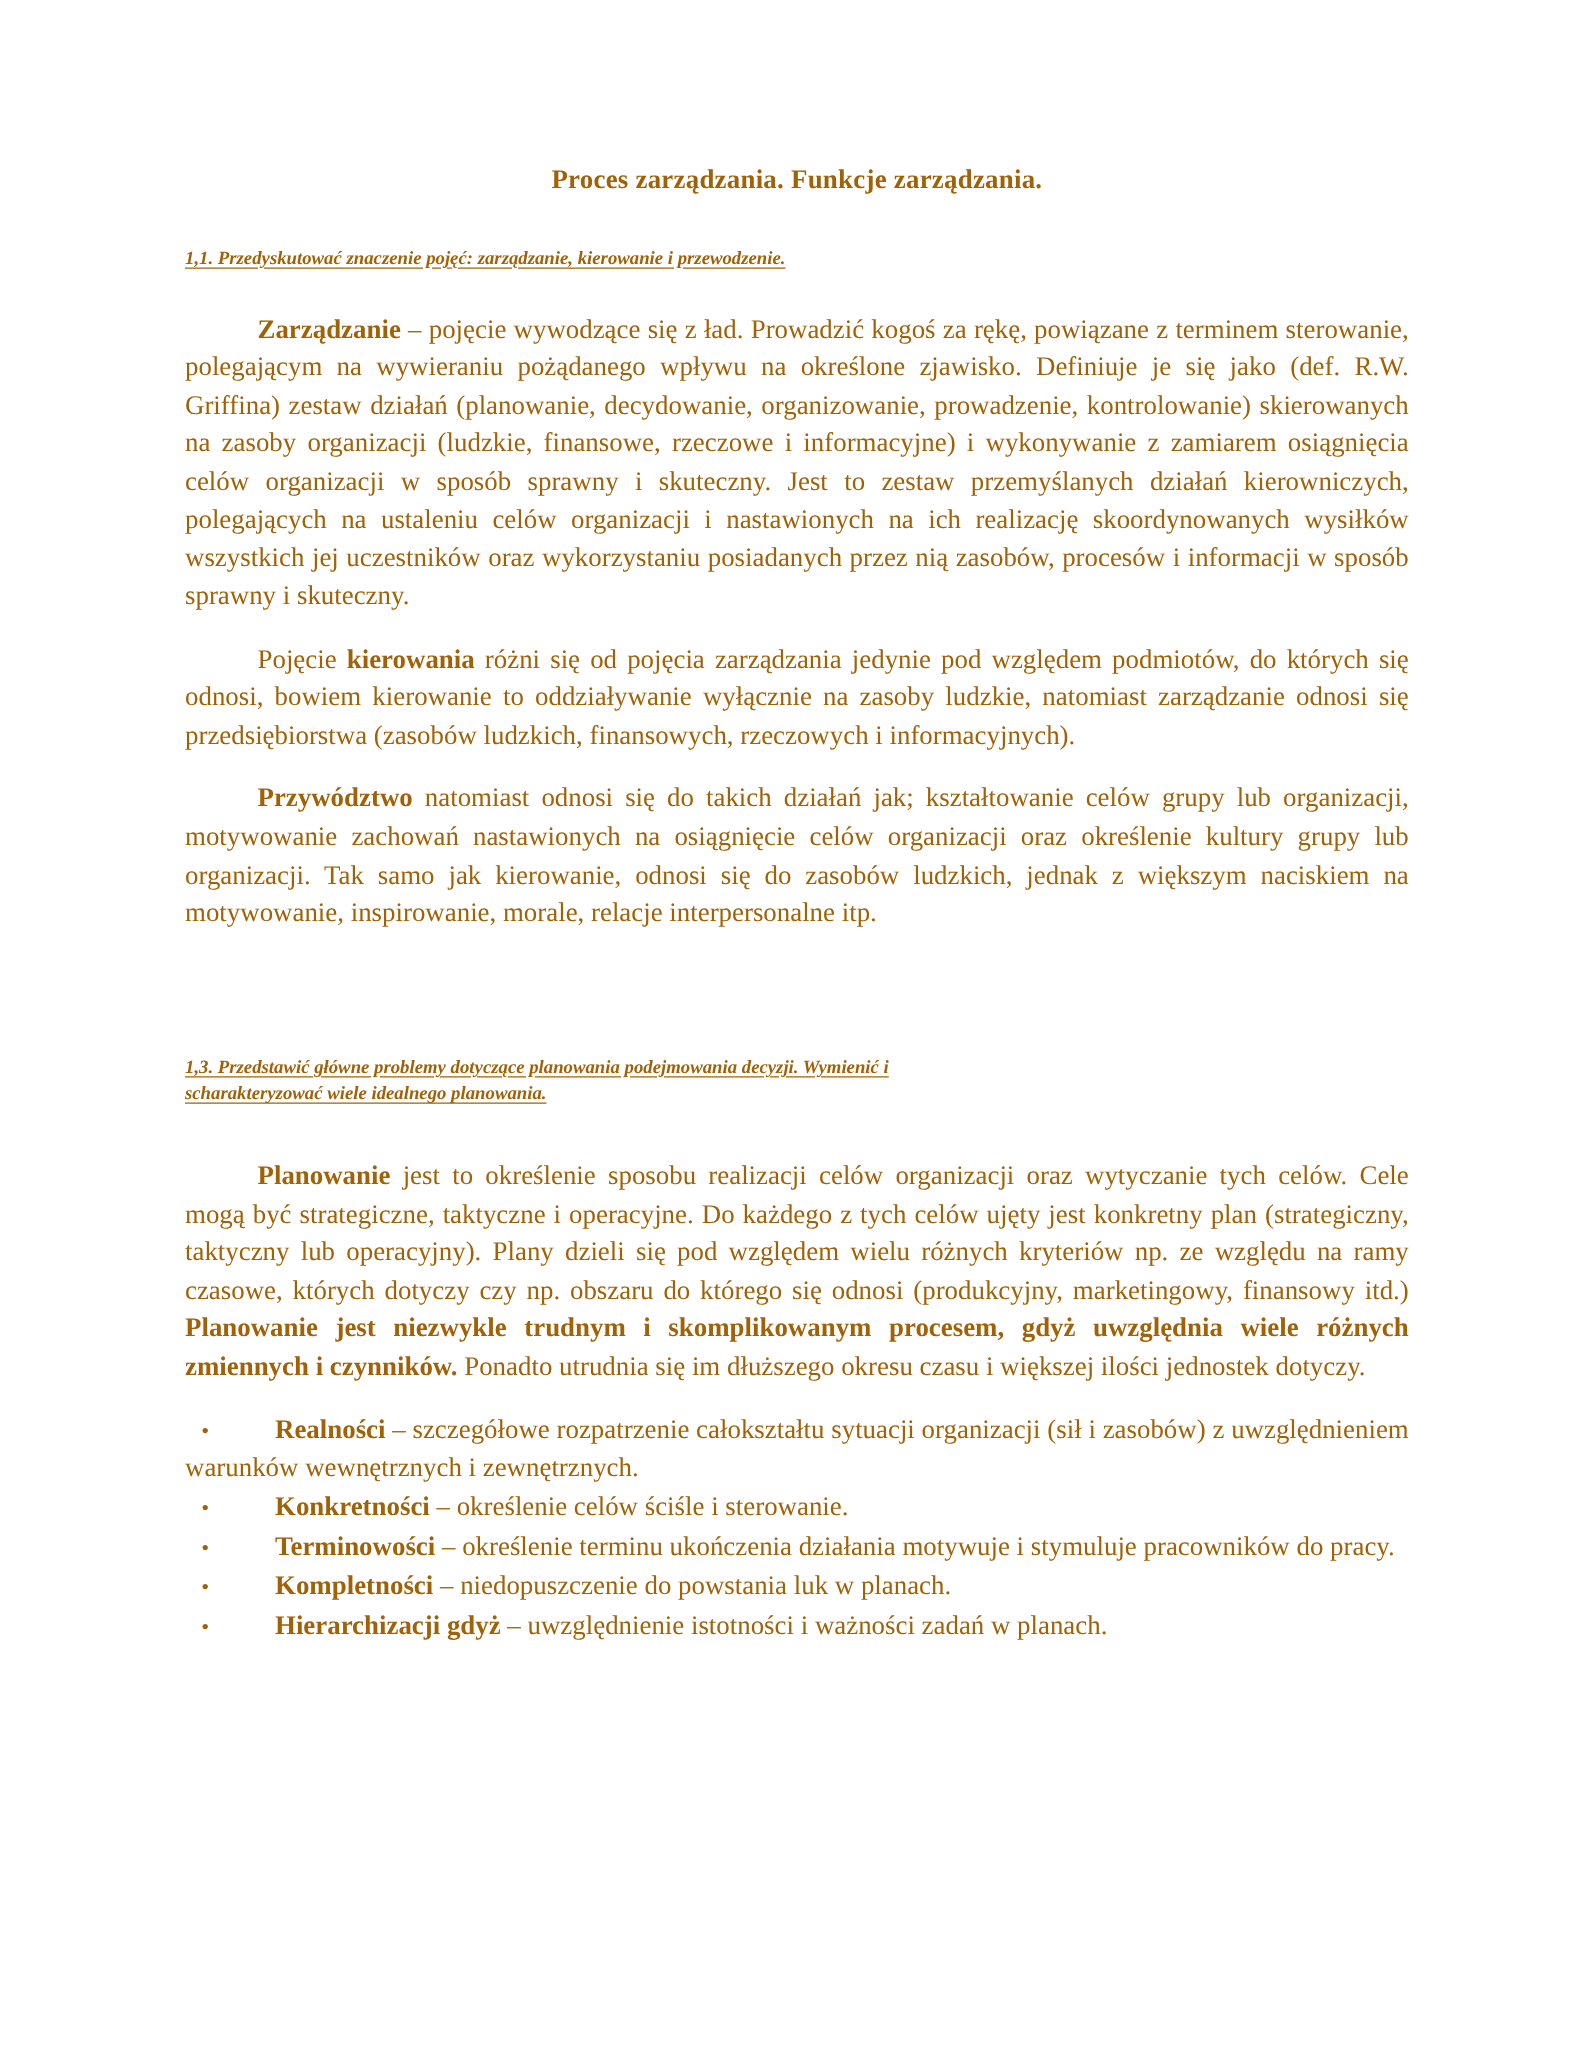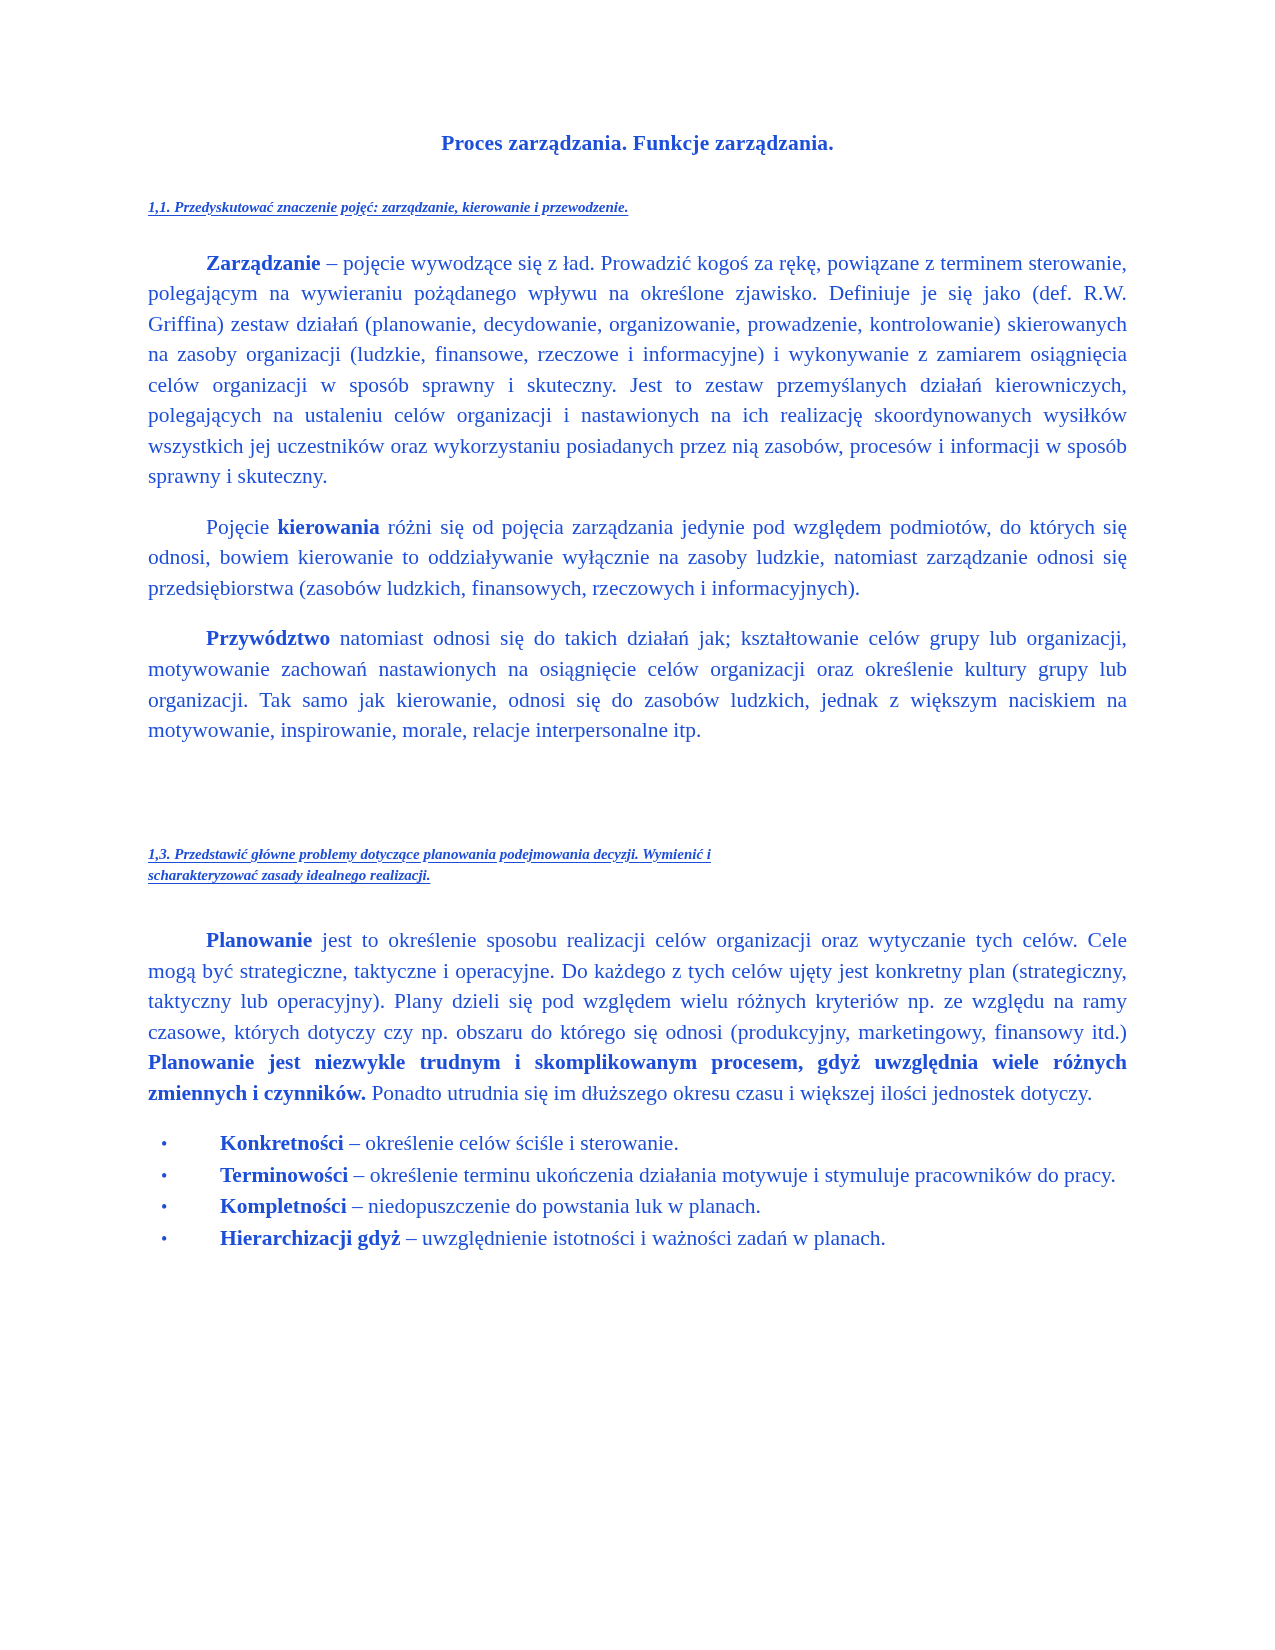--- a/index.html
+++ b/index.html
@@ -10,21 +10,21 @@
   }
   .page {
     position: relative;
     width: 1275px;
     height: 1650px;
     margin: 0 auto;
     background: #ffffff;
     box-sizing: border-box;
     padding: 128px 148px 60px 148px;
     font-family: "Liberation Serif", "DejaVu Serif", serif;
-    color: #1d4ed8;
+    color: #a16207;
     font-size: 21.5px;
     line-height: 1.42;
   }
   .doc-title {
     text-align: center;
     font-weight: bold;
     font-size: 21.5px;
     letter-spacing: 0.2px;
     margin: 0 0 38px 0;
   }
@@ -97,26 +97,27 @@
   <div class="section-heading">1,1. Przedyskutować znaczenie pojęć: zarządzanie, kierowanie i przewodzenie.</div>
 
   <p class="body"><span class="b">Zarządzanie</span><span> – pojęcie wywodzące się z ład. Prowadzić kogoś za rękę, powiązane z terminem sterowanie, polegającym na wywieraniu pożądanego wpływu na określone zjawisko. Definiuje je się jako (def. R.W. Griffina) zestaw działań (planowanie, decydowanie, organizowanie, prowadzenie, kontrolowanie) skierowanych na zasoby organizacji (ludzkie, finansowe, rzeczowe i informacyjne) i wykonywanie z zamiarem osiągnięcia celów organizacji w sposób sprawny i skuteczny. Jest to zestaw przemyślanych działań kierowniczych, polegających na ustaleniu celów organizacji i nastawionych na ich realizację skoordynowanych wysiłków wszystkich jej uczestników oraz wykorzystaniu posiadanych przez nią zasobów, procesów i informacji w sposób sprawny i skuteczny.</span></p>
 
   <p class="body"><span>Pojęcie </span><span class="b">kierowania</span><span> różni się od pojęcia zarządzania jedynie pod względem podmiotów, do których się odnosi, bowiem kierowanie to oddziaływanie wyłącznie na zasoby ludzkie, natomiast zarządzanie odnosi się przedsiębiorstwa (zasobów ludzkich, finansowych, rzeczowych i informacyjnych).</span></p>
 
   <p class="body"><span class="b">Przywództwo</span><span> natomiast odnosi się do takich działań jak; kształtowanie celów grupy lub organizacji, motywowanie zachowań nastawionych na osiągnięcie celów organizacji oraz określenie kultury grupy lub organizacji. Tak samo jak kierowanie, odnosi się do zasobów ludzkich, jednak z większym naciskiem na motywowanie, inspirowanie, morale, relacje interpersonalne itp.</span></p>
 
   <div class="gap-lg"></div>
 
-  <div class="section-heading wrapped"><span>1,3. Przedstawić główne problemy dotyczące planowania podejmowania decyzji. Wymienić i</span> <span class="hl2">scharakteryzować zasady idealnego realizacji.</span></div>
+  <div class="section-heading wrapped"><span>1,3. Przedstawić główne problemy dotyczące planowania podejmowania decyzji. Wymienić i</span> <span class="hl2">scharakteryzować wiele idealnego planowania.</span></div>
 
   <p class="body"><span class="b">Planowanie</span><span> jest to określenie sposobu realizacji celów organizacji oraz wytyczanie tych celów. Cele mogą być strategiczne, taktyczne i operacyjne. Do każdego z tych celów ujęty jest konkretny plan (strategiczny, taktyczny lub operacyjny). Plany dzieli się pod względem wielu różnych kryteriów np. ze względu na ramy czasowe, których dotyczy czy np. obszaru do którego się odnosi (produkcyjny, marketingowy, finansowy itd.) </span><span class="b">Planowanie jest niezwykle trudnym i skomplikowanym procesem, gdyż uwzględnia wiele różnych zmiennych i czynników.</span><span> Ponadto utrudnia się im dłuższego okresu czasu i większej ilości jednostek dotyczy.</span></p>
 
 
   <ul class="rules">
+    <li><span class="bullet">•</span><span class="term">Realności</span><span> – szczegółowe rozpatrzenie całokształtu sytuacji organizacji (sił i zasobów) z uwzględnieniem warunków wewnętrznych i zewnętrznych.</span></li>
 
     <li><span class="bullet">•</span><span class="term">Konkretności</span><span> – określenie celów ściśle i sterowanie.</span></li>
 
     <li><span class="bullet">•</span><span class="term">Terminowości</span><span> – określenie terminu ukończenia działania motywuje i stymuluje pracowników do pracy.</span></li>
 
     <li><span class="bullet">•</span><span class="term">Kompletności</span><span> – niedopuszczenie do powstania luk w planach.</span></li>
 
     <li><span class="bullet">•</span><span class="term">Hierarchizacji gdyż</span><span> – uwzględnienie istotności i ważności zadań w planach.</span></li>
   </ul>
 

